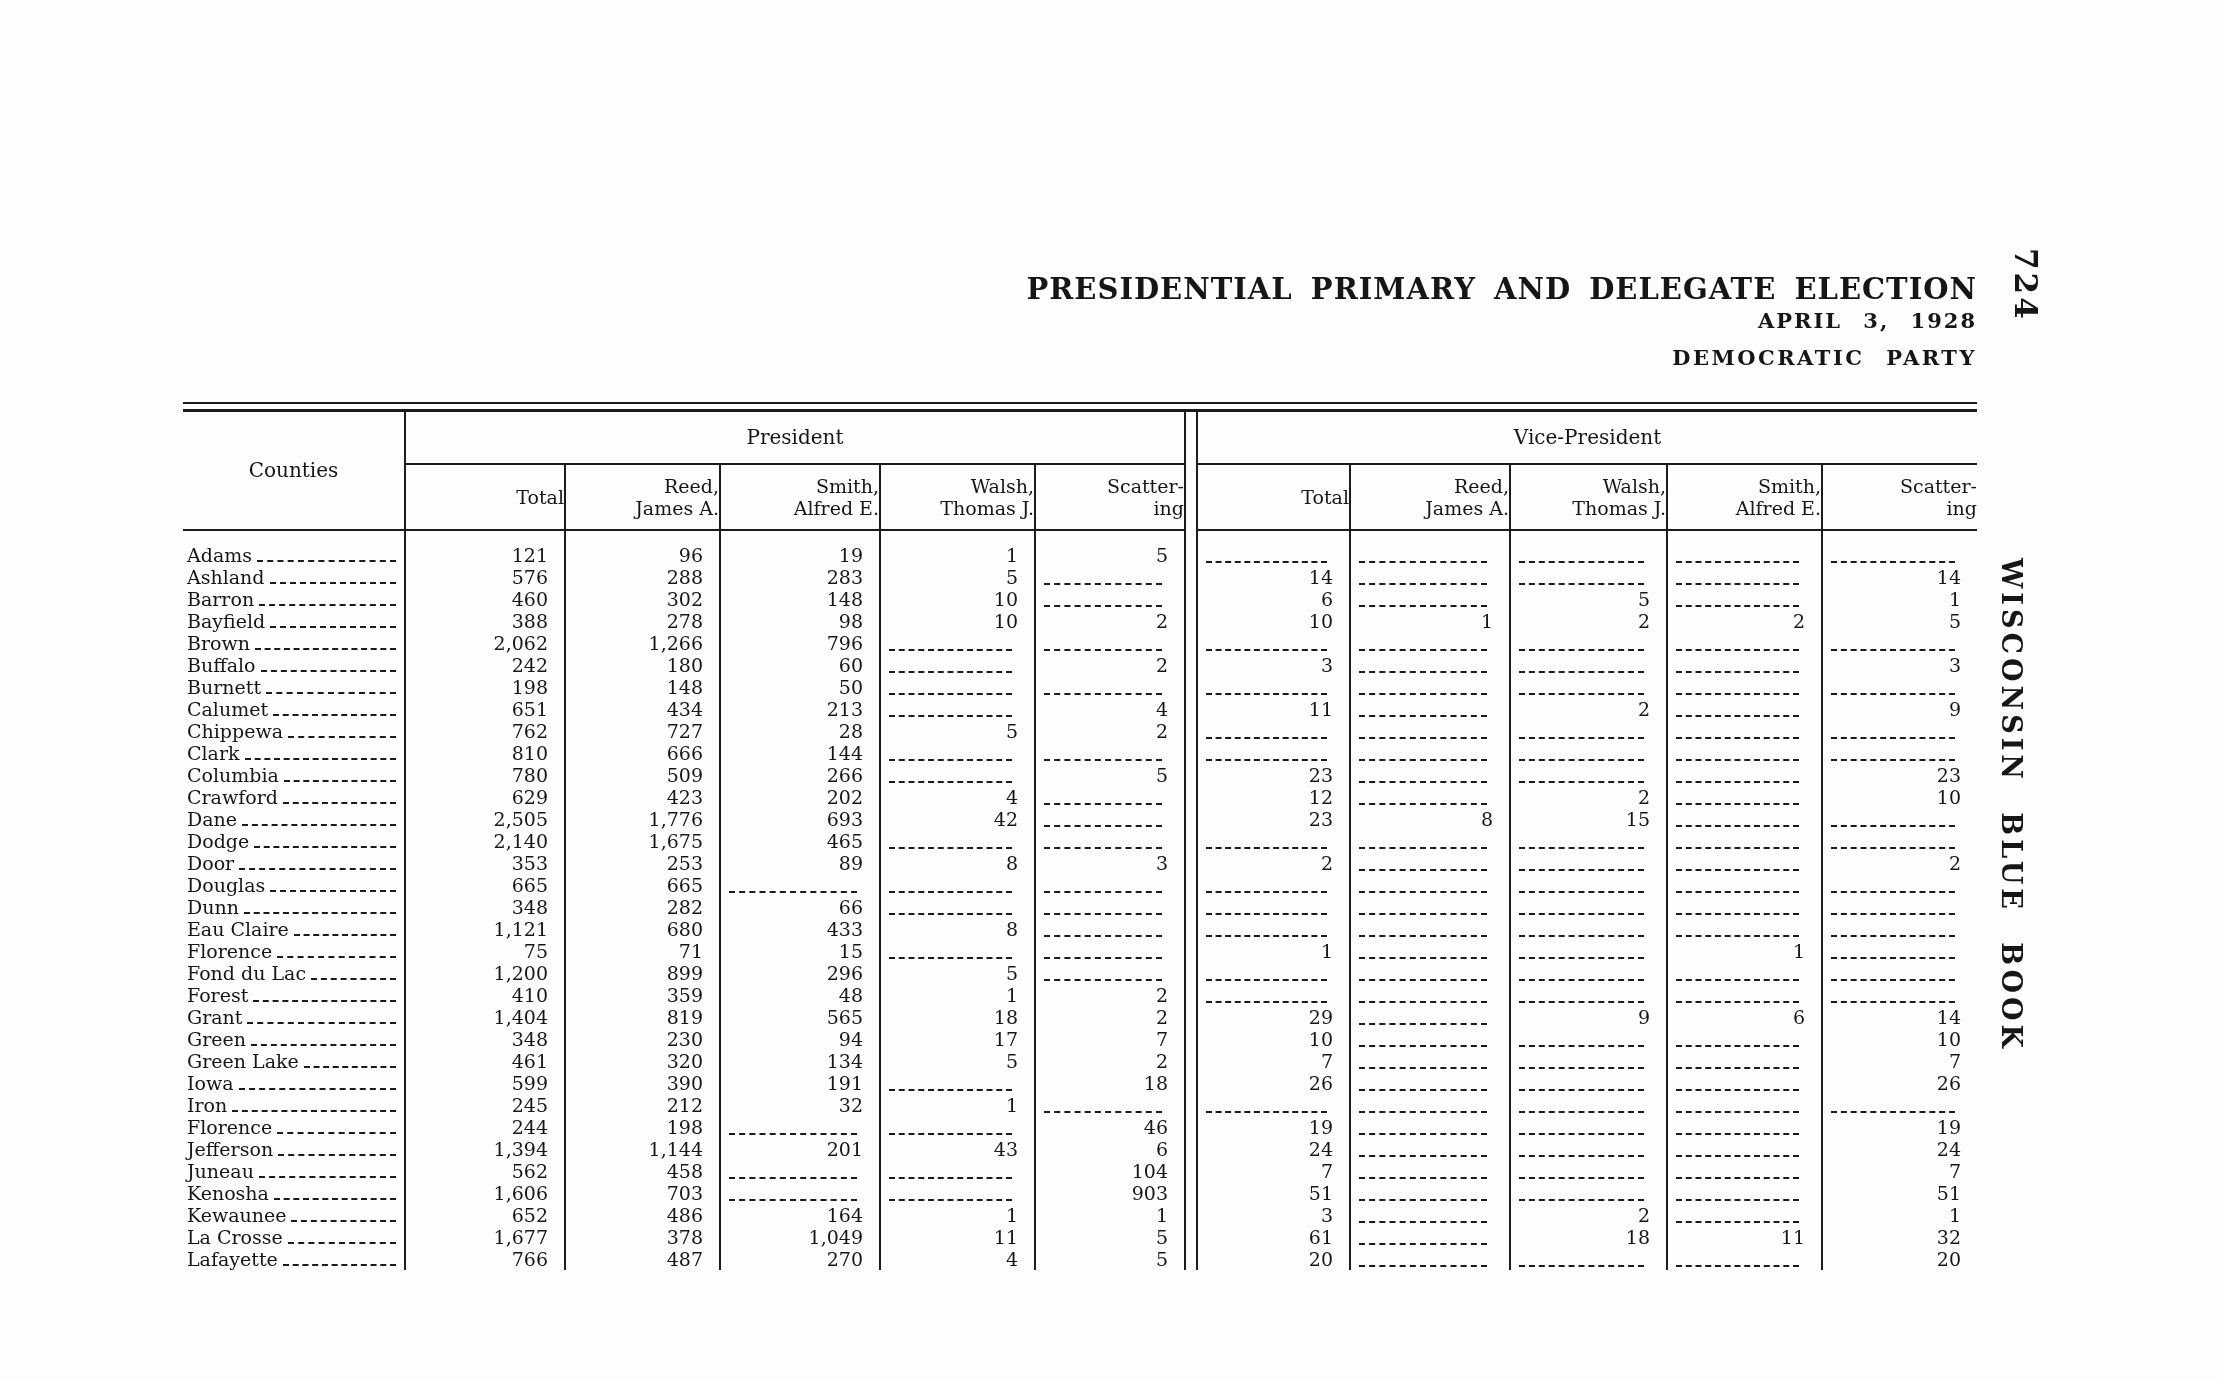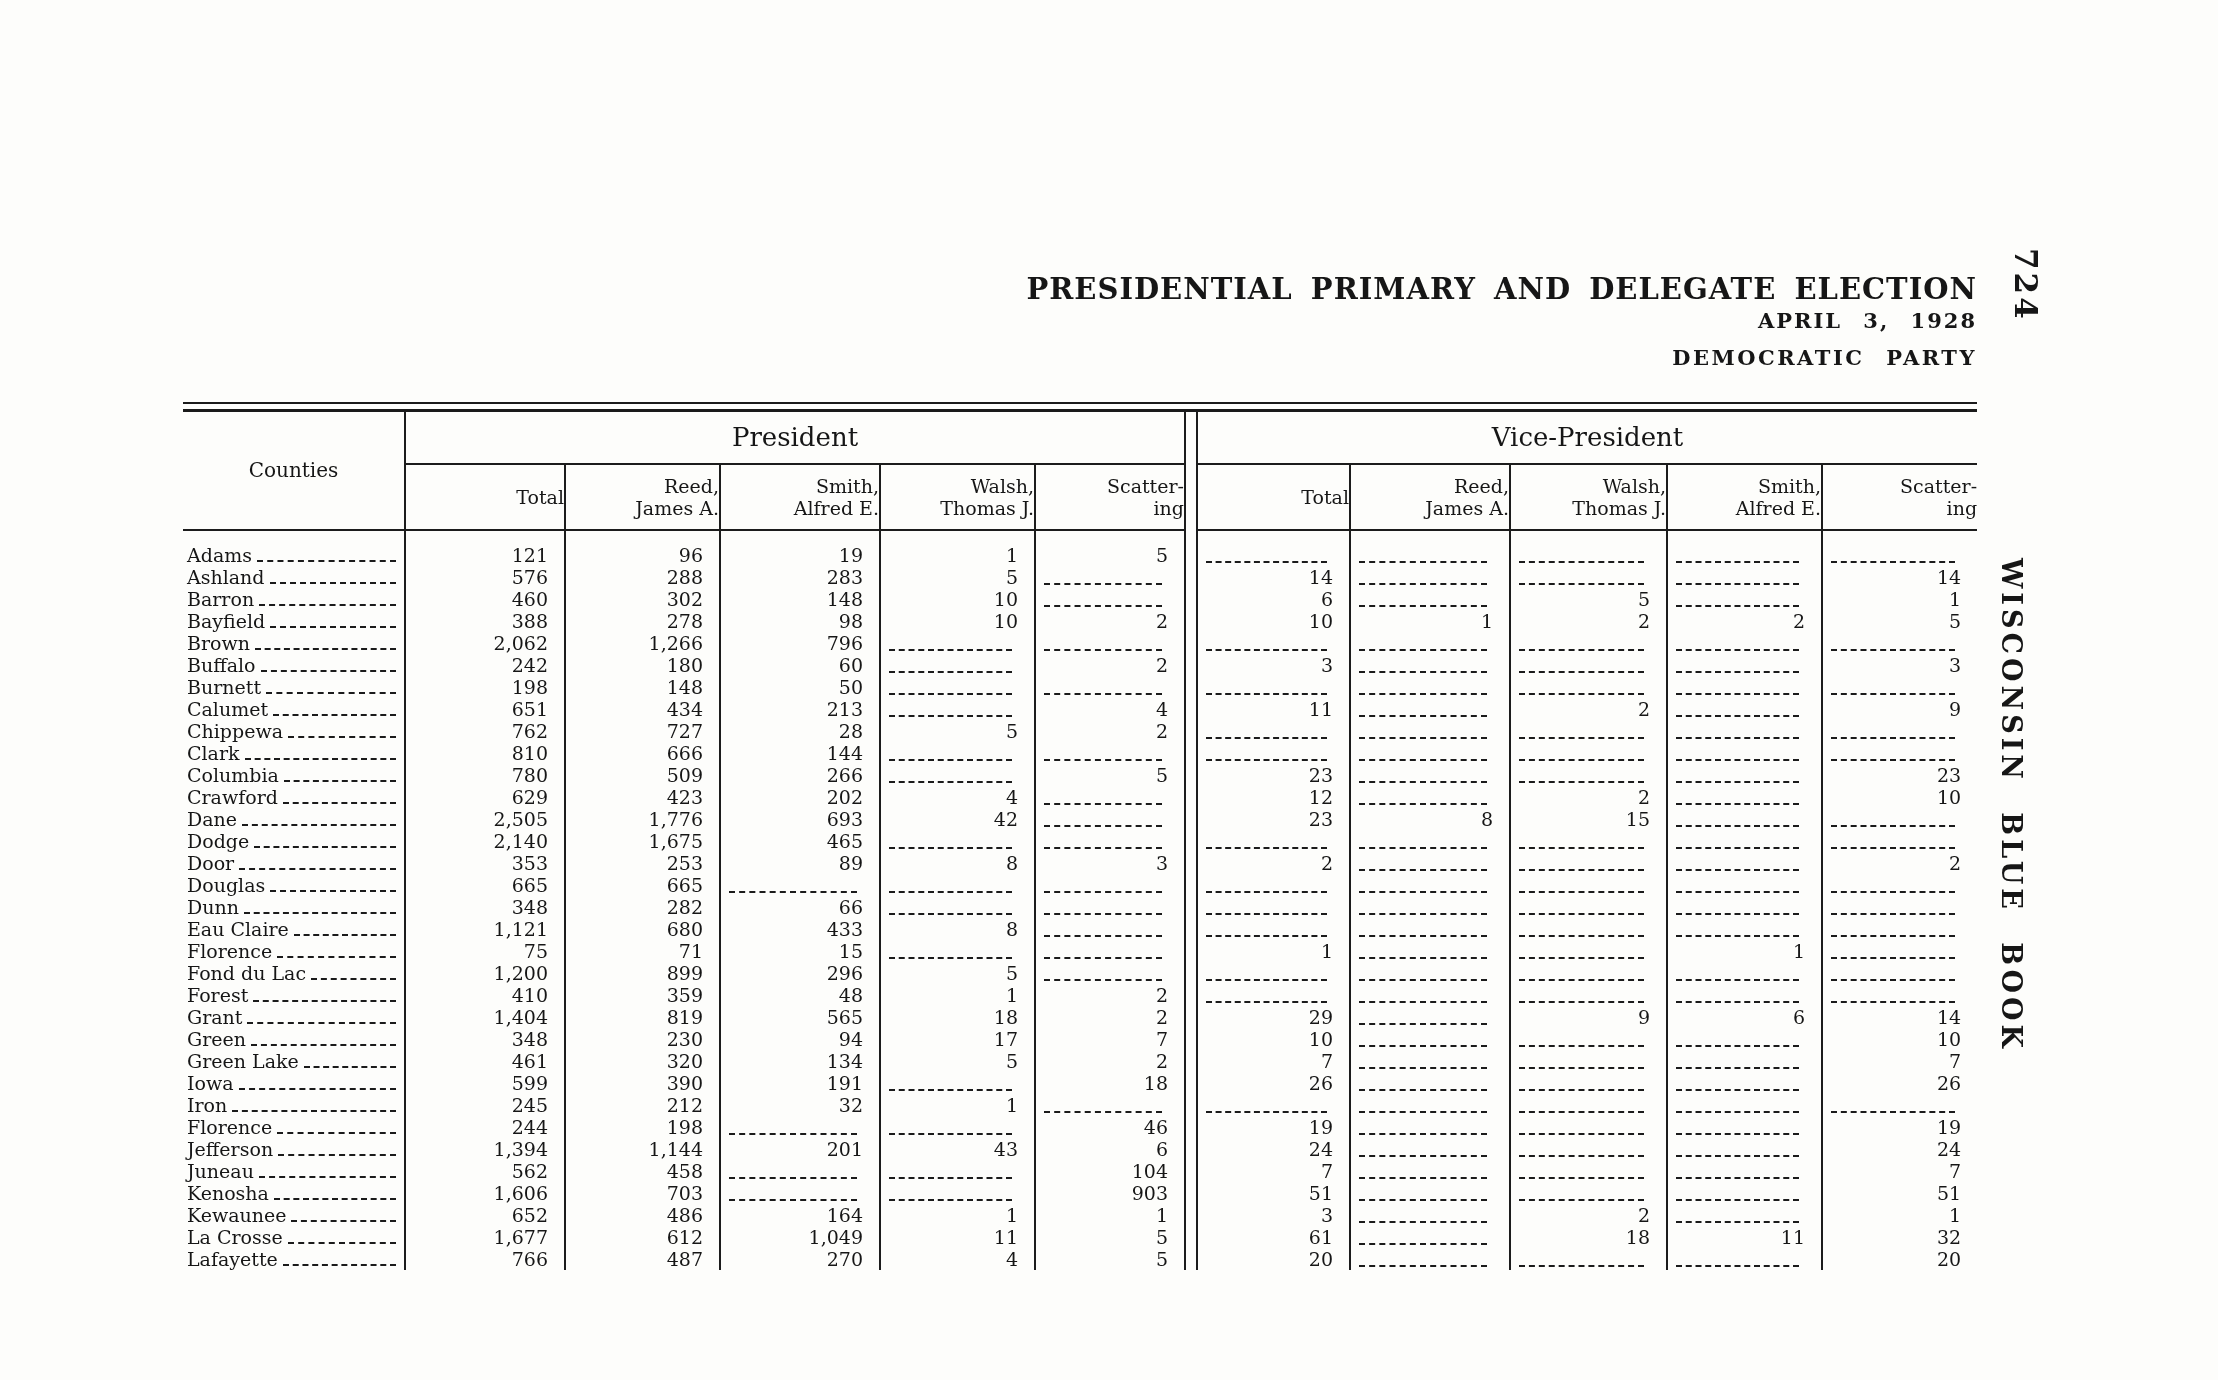--- a/index.html
+++ b/index.html
@@ -48,21 +48,21 @@
     border-collapse:collapse; table-layout:fixed;
   }
   th, td { padding:0; font-weight:normal; }
   
   th.counties-h {
     border-right:2px solid #1c1c1c; border-bottom:2px solid #1c1c1c;
     font-size:20px; text-align:center; vertical-align:middle;
   }
   th.sec {
     border-bottom:2px solid #1c1c1c;
-    font-size:26px; text-align:center; vertical-align:middle; height:52px;
+    font-size:20px; text-align:center; vertical-align:middle; height:52px;
   }
   th.spacer-h {
     border-left:2px solid #1c1c1c; border-right:2px solid #1c1c1c;
   }
   th.sub {
     border-bottom:2px solid #1c1c1c;
     font-size:19px; line-height:22px; text-align:right; vertical-align:middle;
     height:64px; white-space:pre-line;
   }
   th.sub.vline { border-right:2px solid #1c1c1c; }
@@ -1017,21 +1017,21 @@
       <td class="num vp">1</td>
     </tr>
         <tr>
       <td class="county vline">
         <div class="county-inner">
           <span class="cname">La Crosse</span>
           <span class="leader"></span>
         </div>
       </td>
       <td class="num pres vline">1,677</td>
-      <td class="num pres vline">612</td>
+      <td class="num pres vline">378</td>
       <td class="num pres vline">1,049</td>
       <td class="num pres vline">11</td>
       <td class="num pres">5</td>
       <td class="spacer"></td>
       <td class="num vp vline">61</td>
       <td class="num vp vline">
             <span class="dash-leader"></span>
           </td>
       <td class="num vp vline">18</td>
       <td class="num vp vline">11</td>

